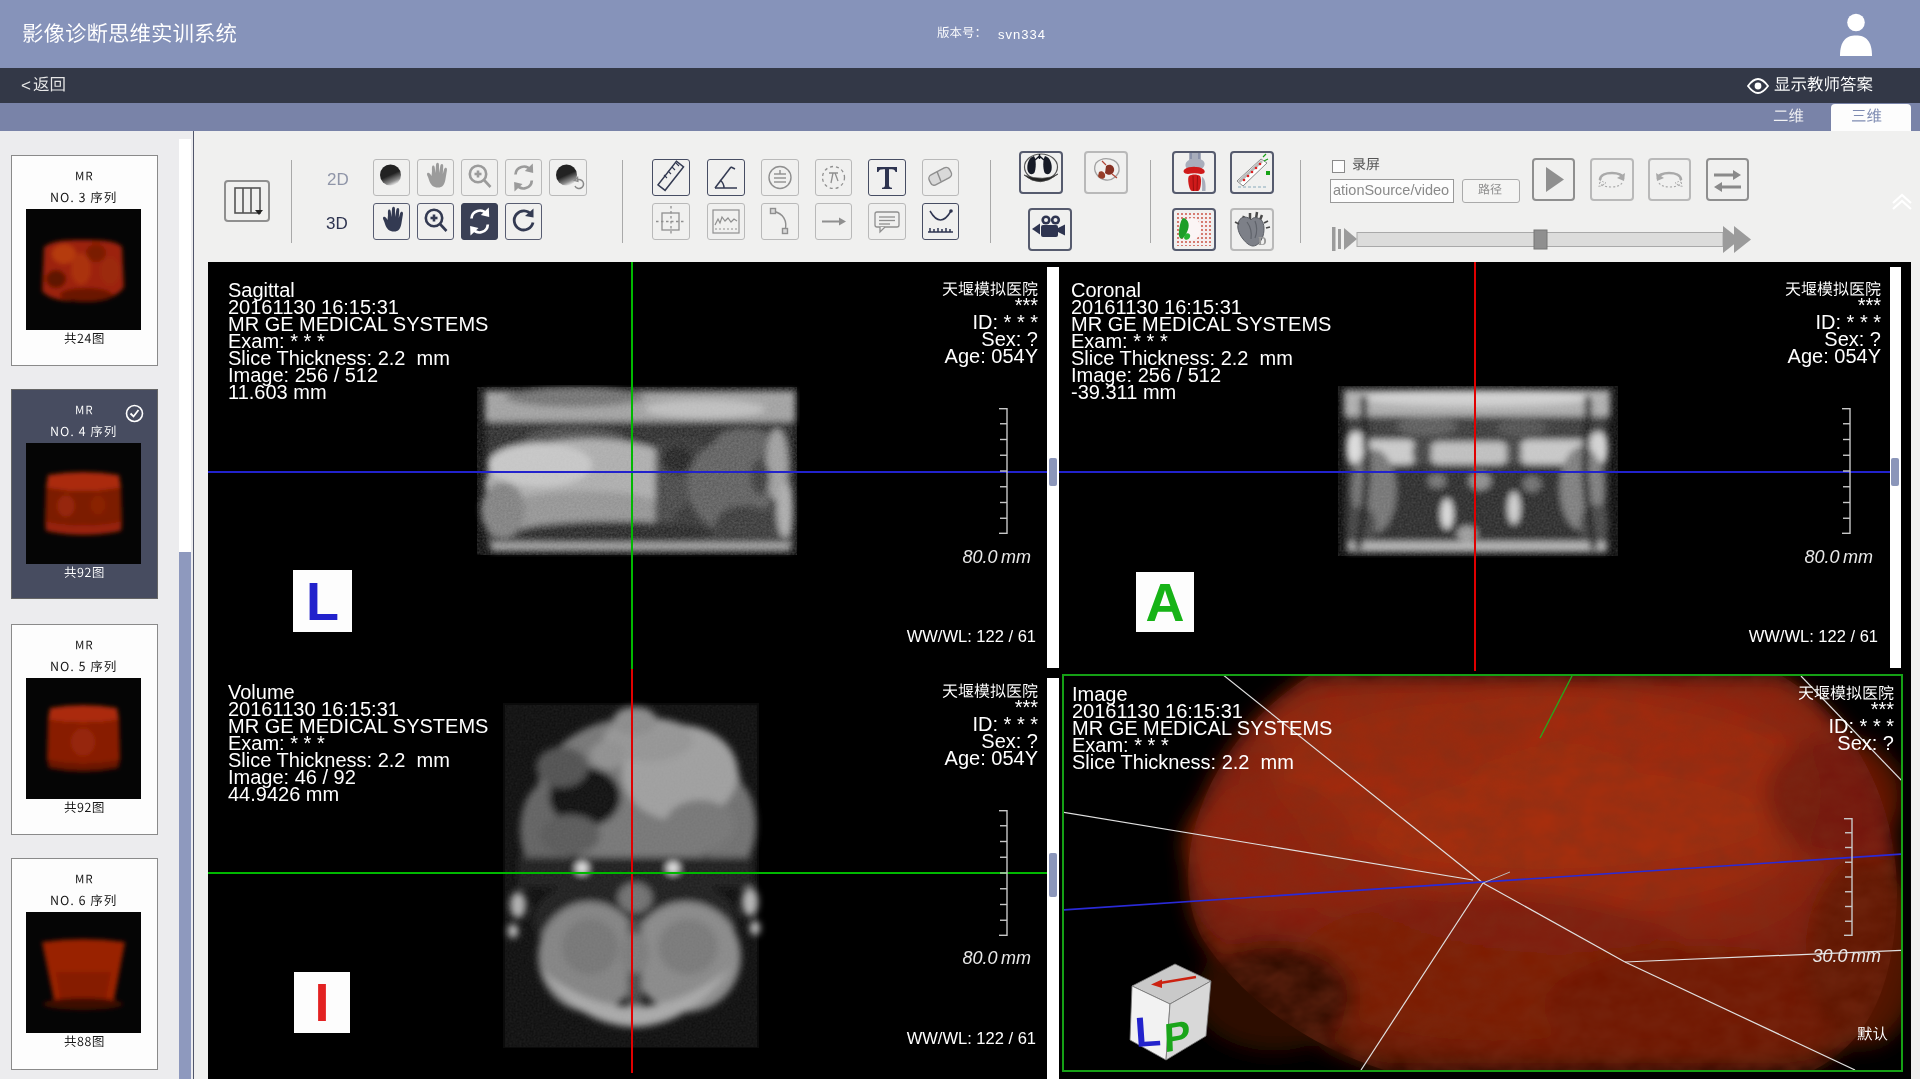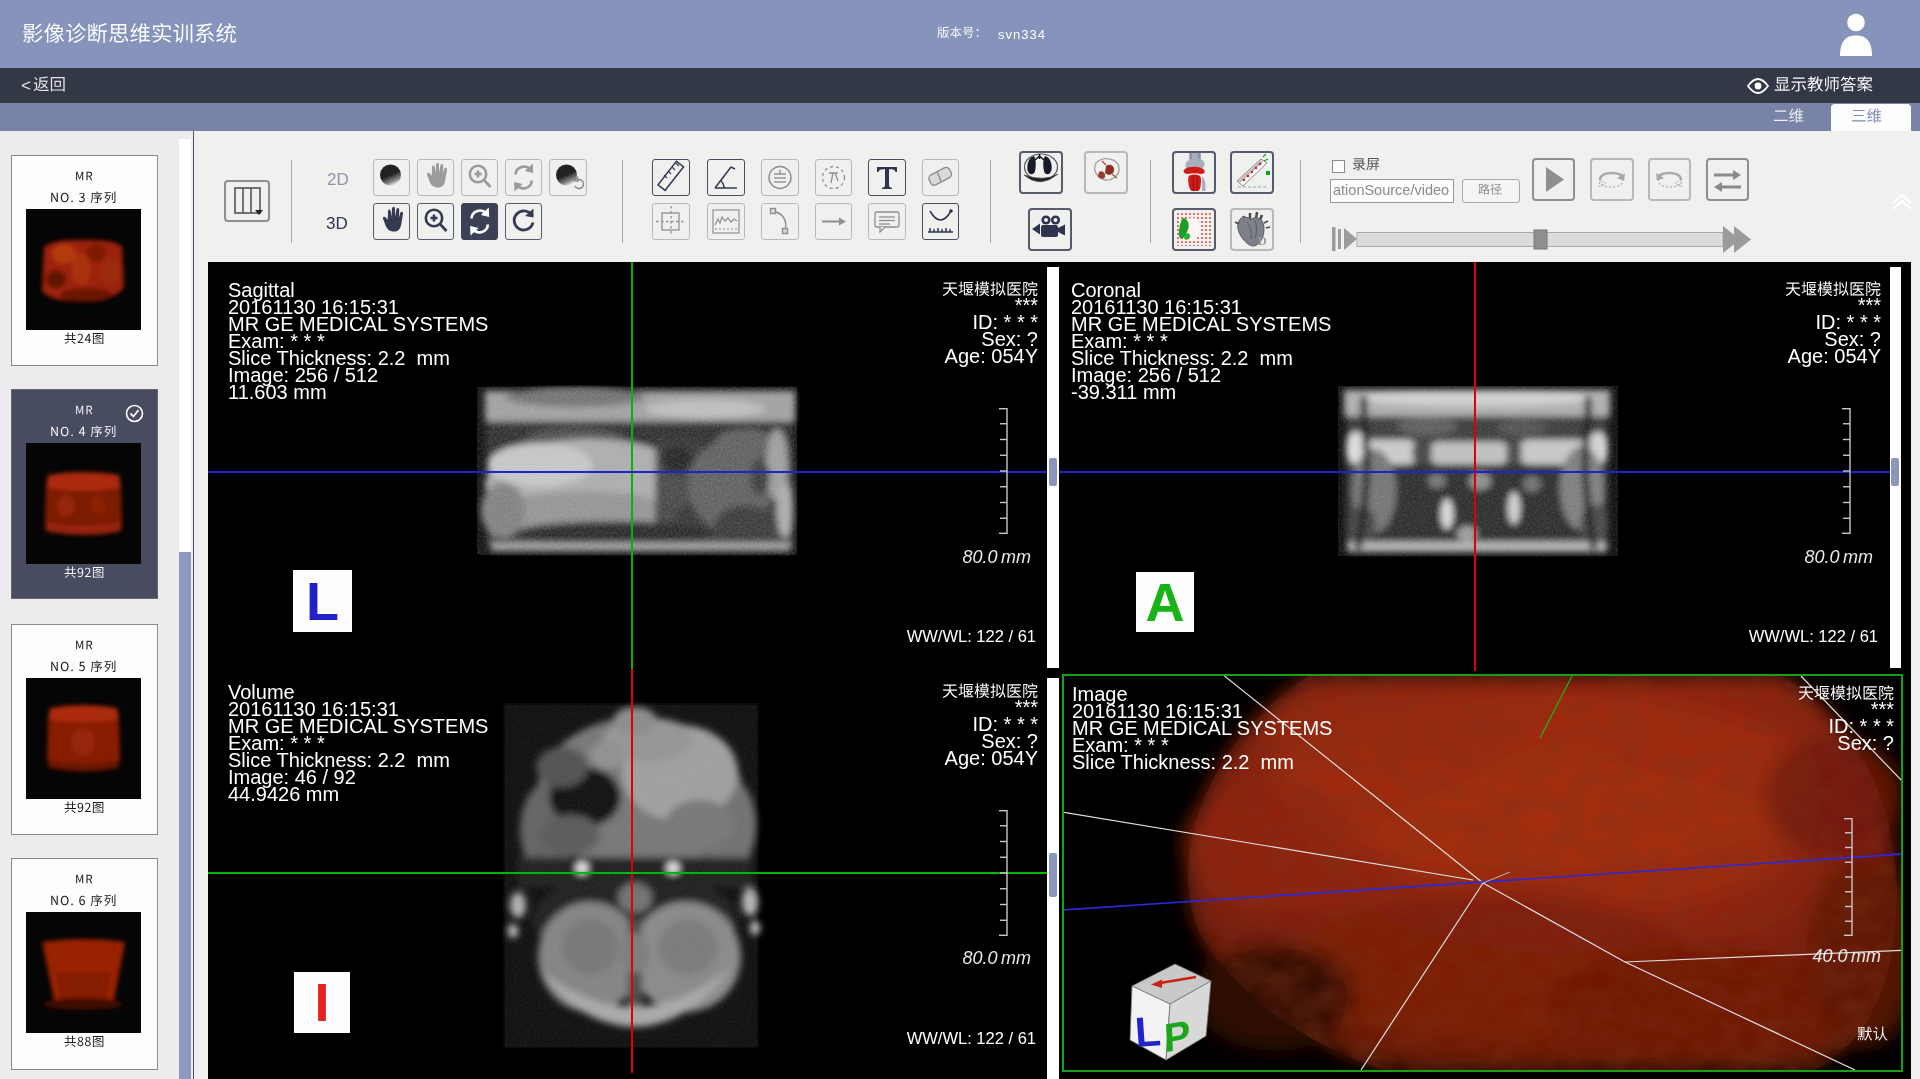--- a/index.html
+++ b/index.html
@@ -823,21 +823,21 @@
 <div class="qt qtr" style="left:778px;top:699px;width:260px">***</div>
 <div class="qt qtr" style="left:778px;top:716px;width:260px">ID: * * *</div>
 <div class="qt qtr" style="left:778px;top:733px;width:260px">Sex: ?</div>
 <div class="qt qtr" style="left:778px;top:750px;width:260px">Age: 054Y</div>
 <div class="qt qtr" style="left:1634px;top:701px;width:260px">***</div>
 <div class="qt qtr" style="left:1634px;top:718px;width:260px">ID: * * *</div>
 <div class="qt qtr" style="left:1634px;top:735px;width:260px">Sex: ?</div>
 <div class="abs" style="left:871px;top:547px;width:160px;text-align:right;color:#e8e8e8;font-size:18px;font-style:italic;font-family:'Liberation Sans'">80.0 mm</div>
 <div class="abs" style="left:1713px;top:547px;width:160px;text-align:right;color:#e8e8e8;font-size:18px;font-style:italic;font-family:'Liberation Sans'">80.0 mm</div>
 <div class="abs" style="left:871px;top:948px;width:160px;text-align:right;color:#e8e8e8;font-size:18px;font-style:italic;font-family:'Liberation Sans'">80.0 mm</div>
-<div class="abs" style="left:1721px;top:946px;width:160px;text-align:right;color:#e8e8e8;font-size:18px;font-style:italic;font-family:'Liberation Sans'">40.0 mm</div>
+<div class="abs" style="left:1721px;top:946px;width:160px;text-align:right;color:#e8e8e8;font-size:18px;font-style:italic;font-family:'Liberation Sans'">30.0 mm</div>
 <div class="abs" style="left:816px;top:627px;width:220px;text-align:right;color:#fff;font-size:16.5px">WW/WL: 122 / 61</div>
 <div class="abs" style="left:1658px;top:627px;width:220px;text-align:right;color:#fff;font-size:16.5px">WW/WL: 122 / 61</div>
 <div class="abs" style="left:816px;top:1029px;width:220px;text-align:right;color:#fff;font-size:16.5px">WW/WL: 122 / 61</div>
 <svg style="position:absolute;left:1857px;top:1027px;overflow:visible" width="31" height="22">
     <g transform="translate(0,12.4) scale(0.015500,-0.015500)">
       <path d="M760 760C801 710 850 640 871 597L924 631C901 673 851 739 809 788ZM165 701C182 652 194 588 196 546L236 557C233 597 220 661 202 710ZM203 119C211 63 215 -8 213 -55L265 -49C266 -3 261 69 251 124ZM301 119C318 69 331 3 333 -40L384 -28C380 13 366 79 347 129ZM402 125C421 84 439 32 444 -2L494 17C488 50 470 101 449 140ZM114 142C96 88 65 11 33 -37L86 -62C116 -12 144 65 164 120ZM371 711C362 664 342 592 327 550L361 536C378 576 398 641 416 694ZM683 839V612L682 551H515V480H679C667 313 624 126 479 -32C499 -44 523 -61 537 -76C644 45 698 181 725 316C766 147 830 7 928 -76C940 -57 963 -31 980 -18C856 74 785 264 749 480H950V551H748L749 612V839ZM148 752H266V505H148ZM315 752H426V505H315ZM82 378V317H257V239L60 229L65 162C179 170 341 180 498 191L499 252L323 242V317H484V378H323V450H486V806H89V450H257V378Z M1142 775C1192 729 1260 663 1292 625L1345 680C1311 717 1242 778 1192 821ZM1622 839C1620 500 1625 149 1372 -28C1392 -40 1416 -63 1429 -80C1563 17 1630 161 1663 327C1701 186 1772 17 1913 -79C1926 -60 1948 -38 1968 -24C1749 117 1703 434 1690 531C1697 631 1697 736 1698 839ZM1047 526V454H1215V111C1215 63 1181 29 1160 15C1174 2 1195 -24 1202 -40C1216 -21 1243 0 1434 134C1427 149 1417 177 1412 197L1288 114V526Z" fill="#ffffff"></path>
     </g>
   </svg>
 <div class="abs" style="left:293px;top:570px;width:59px;height:62px;background:#fdfdfd"></div>
 <div class="abs" style="left:293px;top:570px;width:59px;height:62px;color:#2222cc;font-size:54px;font-weight:bold;text-align:center;line-height:62px">L</div>

